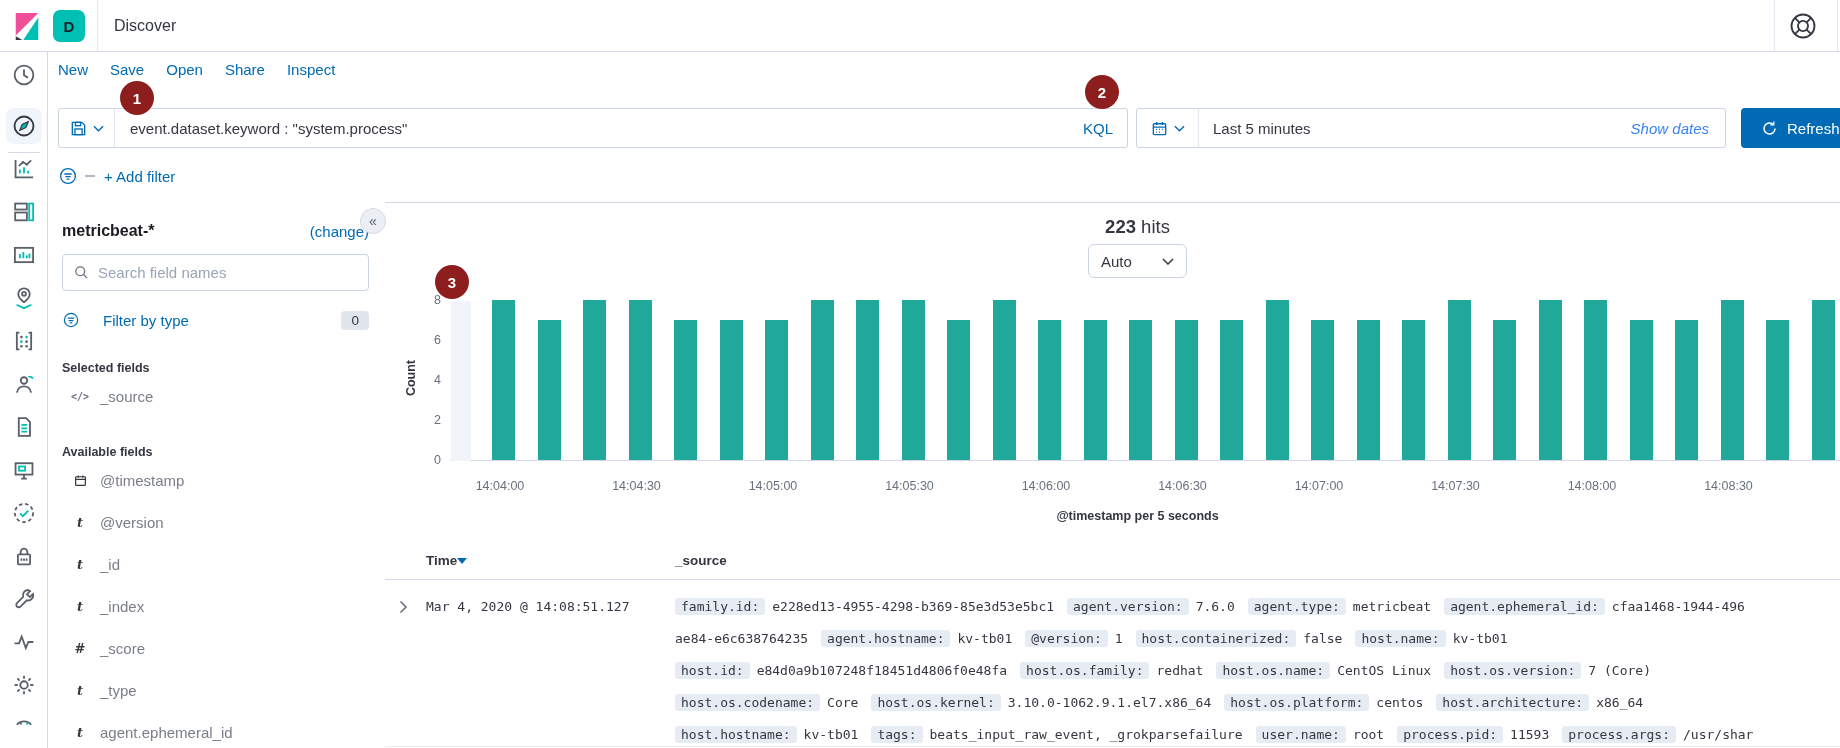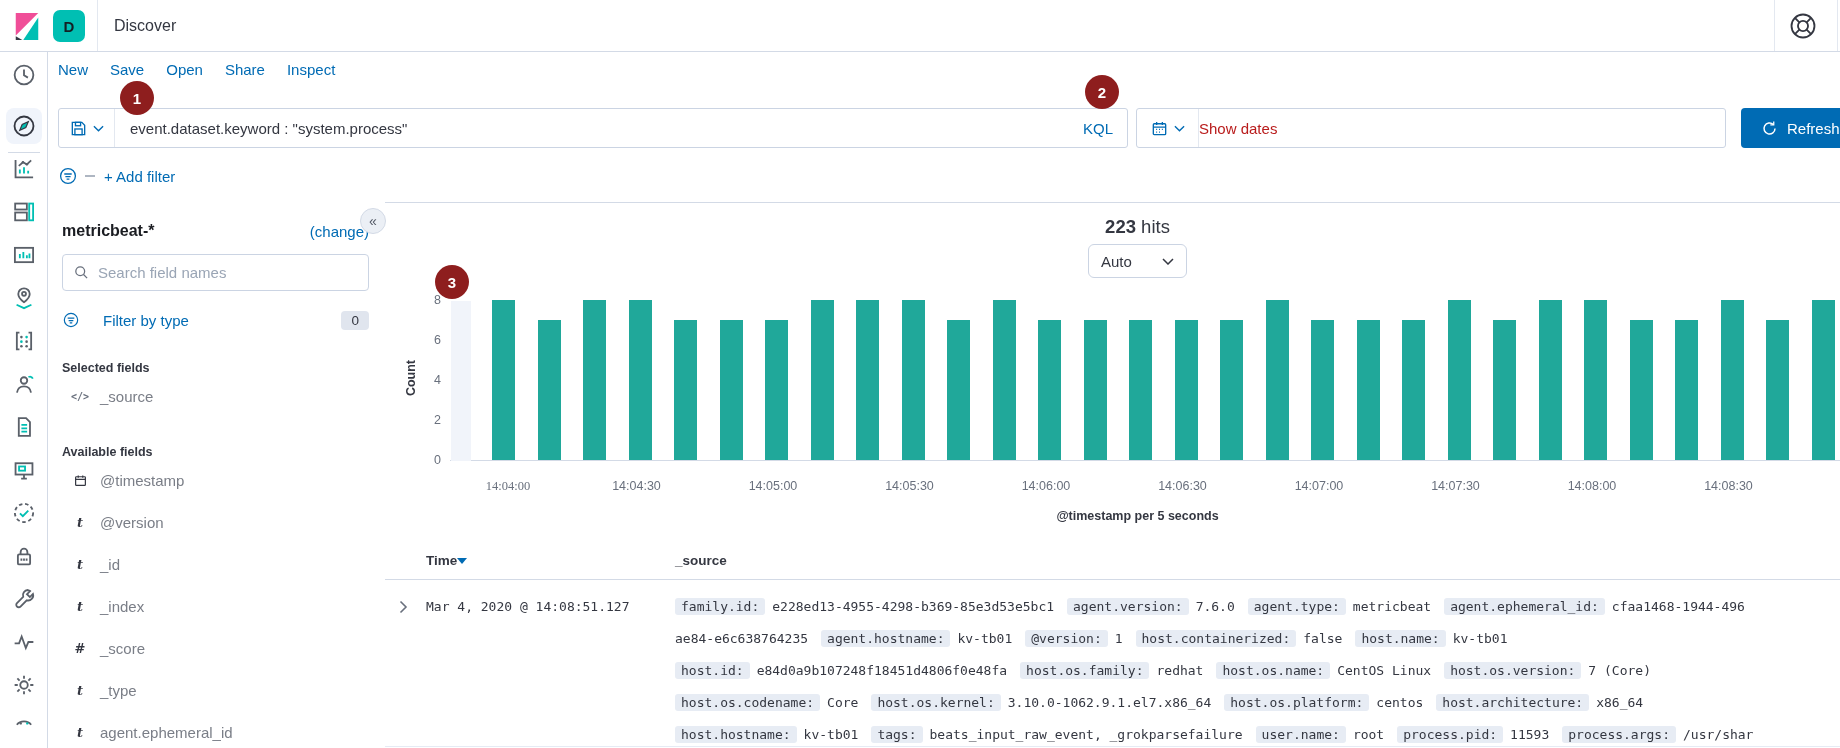--- a/index.html
+++ b/index.html
@@ -34,21 +34,21 @@
           border:1px solid #CBD4E3; border-radius:3px; display:flex; align-items:center; z-index:1;}
   .save-ctrl { width:56px; height:100%; display:flex; align-items:center; justify-content:center; gap:5px;
           border-right:1px solid #E3E8F0; color:#006BB4; }
   .query-text { flex:1; padding-left:15px; font-size:15px; color:#343741; white-space:nowrap; overflow:hidden; }
   .kql { padding:0 14px; color:#006BB4; font-size:15px; }
   .datepicker { position:absolute; left:1136px; top:108px; width:590px; height:40px; background:#fff;
           border:1px solid #CBD4E3; border-radius:3px; display:flex; align-items:center; }
   .cal-ctrl { width:62px; height:100%; display:flex; align-items:center; justify-content:center; gap:5px;
           border-right:1px solid #E3E8F0; color:#006BB4; }
   .quick-label { padding-left:14px; font-size:15px; color:#343741; flex:1; }
-  .show-dates { padding-right:16px; color:#b91c1c; font-size:15px; }
+  .show-dates { padding-right:16px; color:#3b82f6; font-size:15px;font-style:italic; }
   .refresh-btn { position:absolute; left:1741px; top:108px; width:150px; height:40px; background:#006BB4;
           border:none; border-radius:4px; color:#fff; font-size:15px; font-family:inherit;
           display:flex; align-items:center; gap:9px; padding-left:20px; }
   .filter-row { position:absolute; left:58px; top:164px; height:24px; display:flex; align-items:center;
           gap:7px; color:#006BB4; }
   .pin-dash { width:10px; height:2px; background:#AEB6C2; margin-right:2px; }
   .add-filter { color:#006BB4; font-size:15px; }
 
   
   .sidebar { position:absolute; left:48px; top:202px; width:337px; height:546px; background:#fff;
@@ -316,20 +316,21 @@
   <span class="cal-ctrl">
     <svg width="19" height="19" viewBox="0 0 20 20" fill="none" stroke="currentColor" stroke-width="1.4">
       <rect x="3.5" y="5" width="13" height="11.5" rx="1"></rect>
         <path d="M3.5 8.5h13M7 3.2v3M13 3.2v3"></path>
       <path d="M6.5 11h1M9.5 11h1M12.5 11h1M6.5 13.8h1M9.5 13.8h1"></path>
     </svg>
     <svg width="11" height="7" viewBox="0 0 12 7" fill="none" stroke="currentColor" stroke-width="1.5">
       <path d="M1 1l5 5 5-5"></path>
     </svg>
   </span>
+  <span class="quick-label">Last 5 minutes</span>
   <span class="show-dates">Show dates</span>
 </div>
 
 <button class="refresh-btn" style="background: rgb(0, 107, 180);">
   <svg width="17" height="17" viewBox="0 0 20 20" fill="none" stroke="#fff" stroke-width="1.7">
     <path d="M16.5 10a6.5 6.5 0 11-2-4.7"></path>
       <path d="M15 1.8v4h-4" stroke-width="1.5"></path>
   </svg>
   <span>Refresh</span>
 </button>
@@ -457,21 +458,21 @@
       <div class="bar" style="left: 1043px; height: 140px; background: rgb(32, 168, 154);"></div>
       <div class="bar" style="left: 1088.5px; height: 160px; background: rgb(32, 168, 154);"></div>
       <div class="bar" style="left: 1134px; height: 160px; background: rgb(32, 168, 154);"></div>
       <div class="bar" style="left: 1179.5px; height: 140px; background: rgb(32, 168, 154);"></div>
       <div class="bar" style="left: 1225px; height: 140px; background: rgb(32, 168, 154);"></div>
       <div class="bar" style="left: 1270.5px; height: 160px; background: rgb(32, 168, 154);"></div>
       <div class="bar" style="left: 1316px; height: 140px; background: rgb(32, 168, 154);"></div>
       <div class="bar" style="left: 1361.5px; height: 160px; background: rgb(32, 168, 154);"></div>
     </div>
   <div class="xlabels" id="xlabels">
-      <span class="xlabel" style="left: 58px; font-family: Liberation Serif, serif;">14:04:00</span>
+      <span class="xlabel" style="left: 50px;">14:04:00</span>
       <span class="xlabel" style="left: 186.5px;">14:04:30</span>
       <span class="xlabel" style="left: 323px;">14:05:00</span>
       <span class="xlabel" style="left: 459.5px;">14:05:30</span>
       <span class="xlabel" style="left: 596px;">14:06:00</span>
       <span class="xlabel" style="left: 732.5px;">14:06:30</span>
       <span class="xlabel" style="left: 869px;">14:07:00</span>
       <span class="xlabel" style="left: 1005.5px;">14:07:30</span>
       <span class="xlabel" style="left: 1142px;">14:08:00</span>
       <span class="xlabel" style="left: 1278.5px;">14:08:30</span>
     </div>

